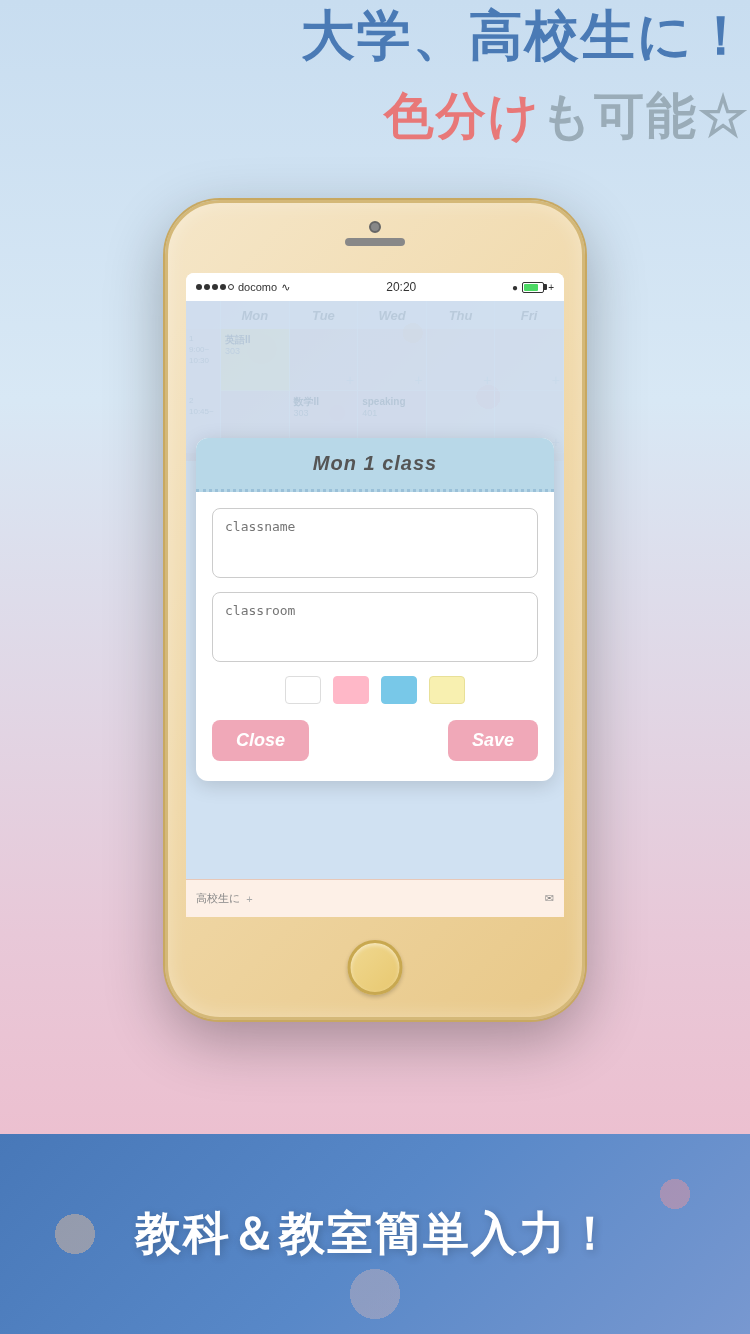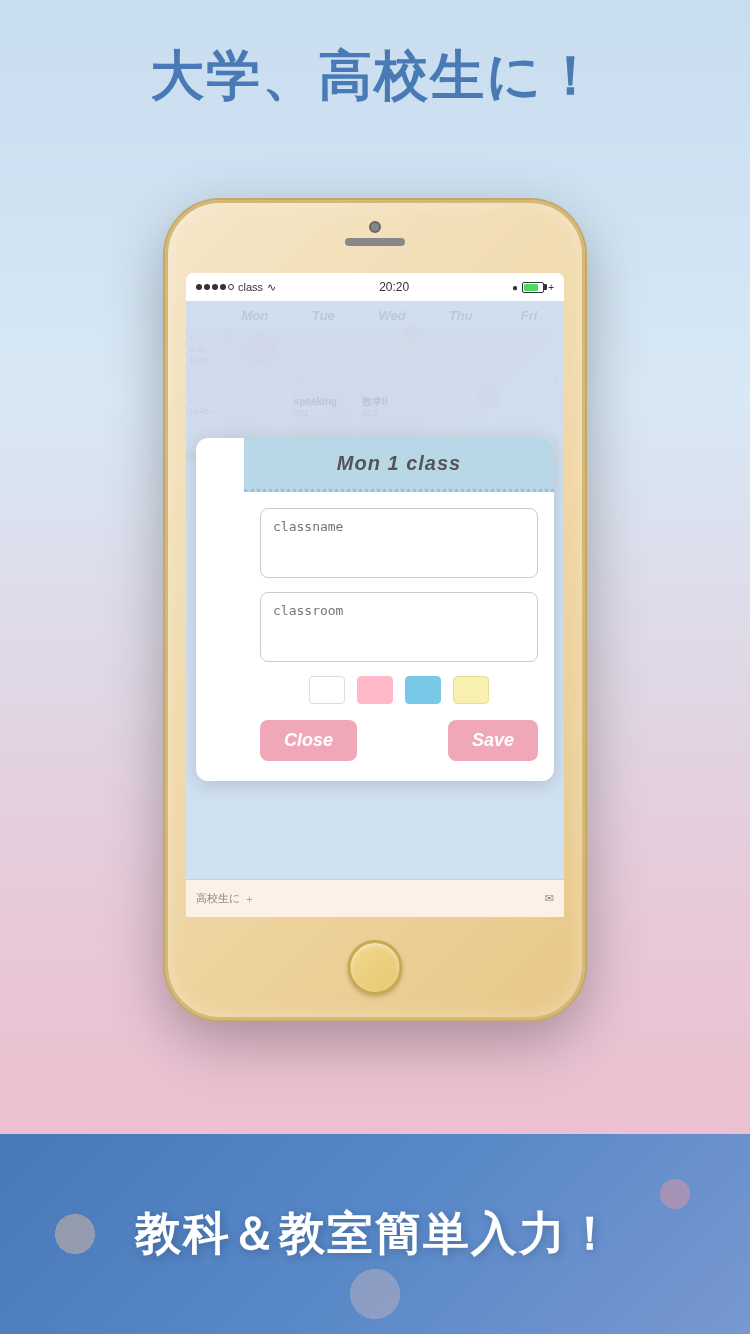--- a/index.html
+++ b/index.html
@@ -8,22 +8,21 @@
       width: 750px;
       height: 1334px;
       overflow: hidden;
       font-family: 'Helvetica Neue', Arial, sans-serif;
       background: linear-gradient(180deg, #c8ddf0 0%, #d8e8f5 30%, #e8c8d8 70%, #f0b8c8 100%);
       position: relative;
     }
 
     
     .top-text {
-      text-align: center;
-      padding-top: 40px;
+      text-align: right;
       padding-bottom: 20px;
     }
 
     .top-line1 {
       font-size: 54px;
       font-weight: 900;
       color: #4a7ab5;
       letter-spacing: 2px;
       display: block;
       margin-bottom: 10px;
@@ -259,21 +258,20 @@
       justify-content: center;
       padding: 10px;
     }
 
     .modal-card {
       background: white;
       border-radius: 12px;
       width: 100%;
       overflow: hidden;
       box-shadow: 0 4px 20px rgba(0,0,0,0.15);
-      padding-left: 48px;
     }
 
     .modal-header {
       background: #b8d8e8;
       padding: 14px;
       text-align: center;
       border-bottom: 3px dotted #9ac0d8;
     }
 
     .modal-title {
@@ -430,20 +428,23 @@
 
     .phone-side-btn.vol-up { top: 160px; height: 45px; }
     .phone-side-btn.vol-down { top: 215px; height: 45px; }
     .phone-side-btn.power { top: 200px; height: 65px; right: auto; left: -5px; border-radius: 2px 0 0 2px; }
   </style>
 </head>
 <body>
 
 <div class="top-text">
   <span class="top-line1">大学、高校生に！</span>
+  <span class="top-line2">
+    <span class="colored">色分け</span><span class="gray">も可能☆</span>
+  </span>
 </div>
 
 <div class="phone-wrapper">
   <div class="phone-frame">
 
     <div class="phone-side-btn vol-up"></div>
     <div class="phone-side-btn vol-down"></div>
     <div class="phone-side-btn power"></div>
 
     <div class="phone-top-bar">
@@ -455,21 +456,21 @@
 
       <div class="status-bar">
         <div class="status-left">
           <div class="status-dots">
             <div class="status-dot"></div>
             <div class="status-dot"></div>
             <div class="status-dot"></div>
             <div class="status-dot"></div>
             <div class="status-dot empty"></div>
           </div>
-          <span>class</span>
+          <span>docomo</span>
           <span>∿</span>
         </div>
         <div class="status-center">20:20</div>
         <div class="status-right">
           <span>●</span>
           <div class="battery">
             <div class="battery-fill"></div>
           </div>
           <span>+</span>
         </div>
@@ -481,46 +482,50 @@
           <div class="timetable-header-cell time-col"></div>
           <div class="timetable-header-cell">Mon</div>
           <div class="timetable-header-cell">Tue</div>
           <div class="timetable-header-cell">Wed</div>
           <div class="timetable-header-cell">Thu</div>
           <div class="timetable-header-cell">Fri</div>
         </div>
 
         <div class="timetable-row">
           <div class="timetable-time">1<br>9:00~<br>10:30</div>
+          <div class="timetable-cell filled-yellow">
+            <div class="cell-text">英語II</div>
+            <div class="cell-room">303</div>
+          </div>
           <div class="timetable-cell">
               <span class="cell-plus">+</span>
             </div>
           <div class="timetable-cell">
               <span class="cell-plus">+</span>
             </div>
           <div class="timetable-cell">
               <span class="cell-plus">+</span>
             </div>
           <div class="timetable-cell">
               <span class="cell-plus">+</span>
             </div>
         </div>
 
         <div class="timetable-row">
           <div class="timetable-time">2<br>10:45~</div>
           <div class="timetable-cell">
               <span class="cell-plus">+</span>
             </div>
+          <div class="timetable-cell filled-pink">
+            <div class="cell-text">数学II</div>
+            <div class="cell-room">303</div>
+          </div>
           <div class="timetable-cell filled-pink">
             <div class="cell-text">speaking</div>
             <div class="cell-room">401</div>
-          </div>
-          <div class="timetable-cell filled-pink">
-            <div class="cell-text">数学II</div>
-            <div class="cell-room">303</div>
           </div>
           <div class="timetable-cell">
               <span class="cell-plus">+</span>
             </div>
           <div class="timetable-cell">
               <span class="cell-plus">+</span>
             </div>
         </div>
       </div>
 

